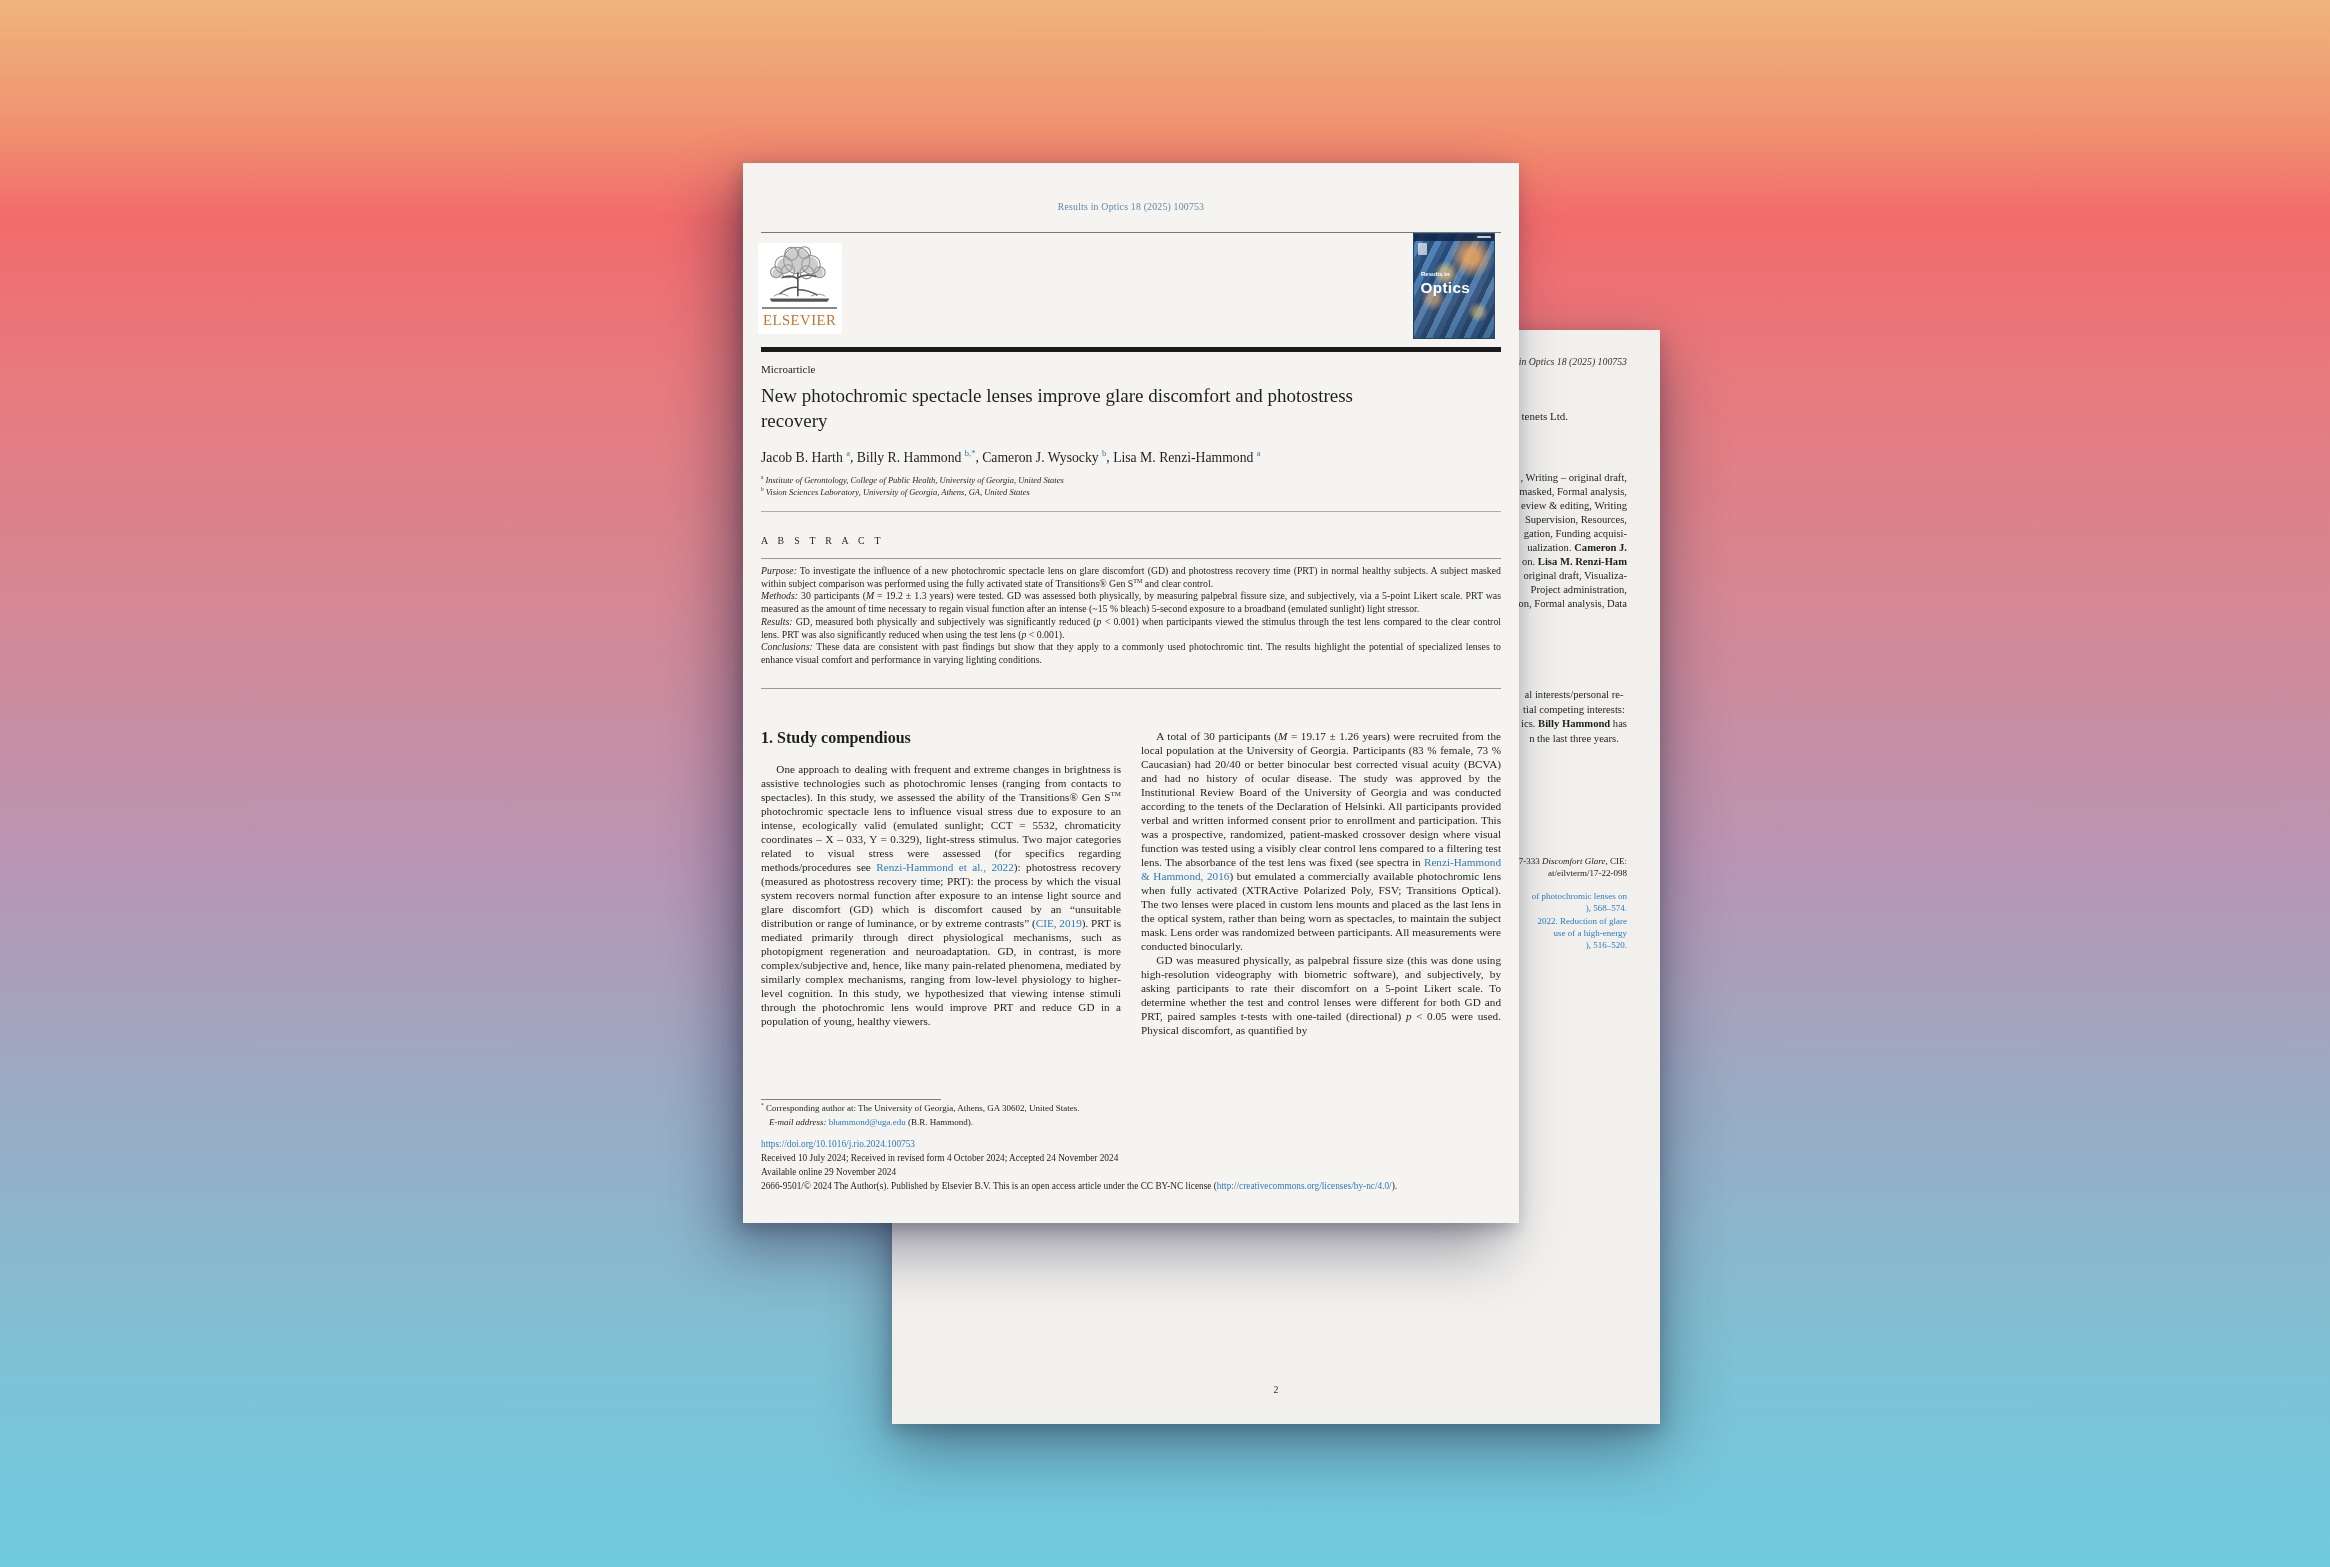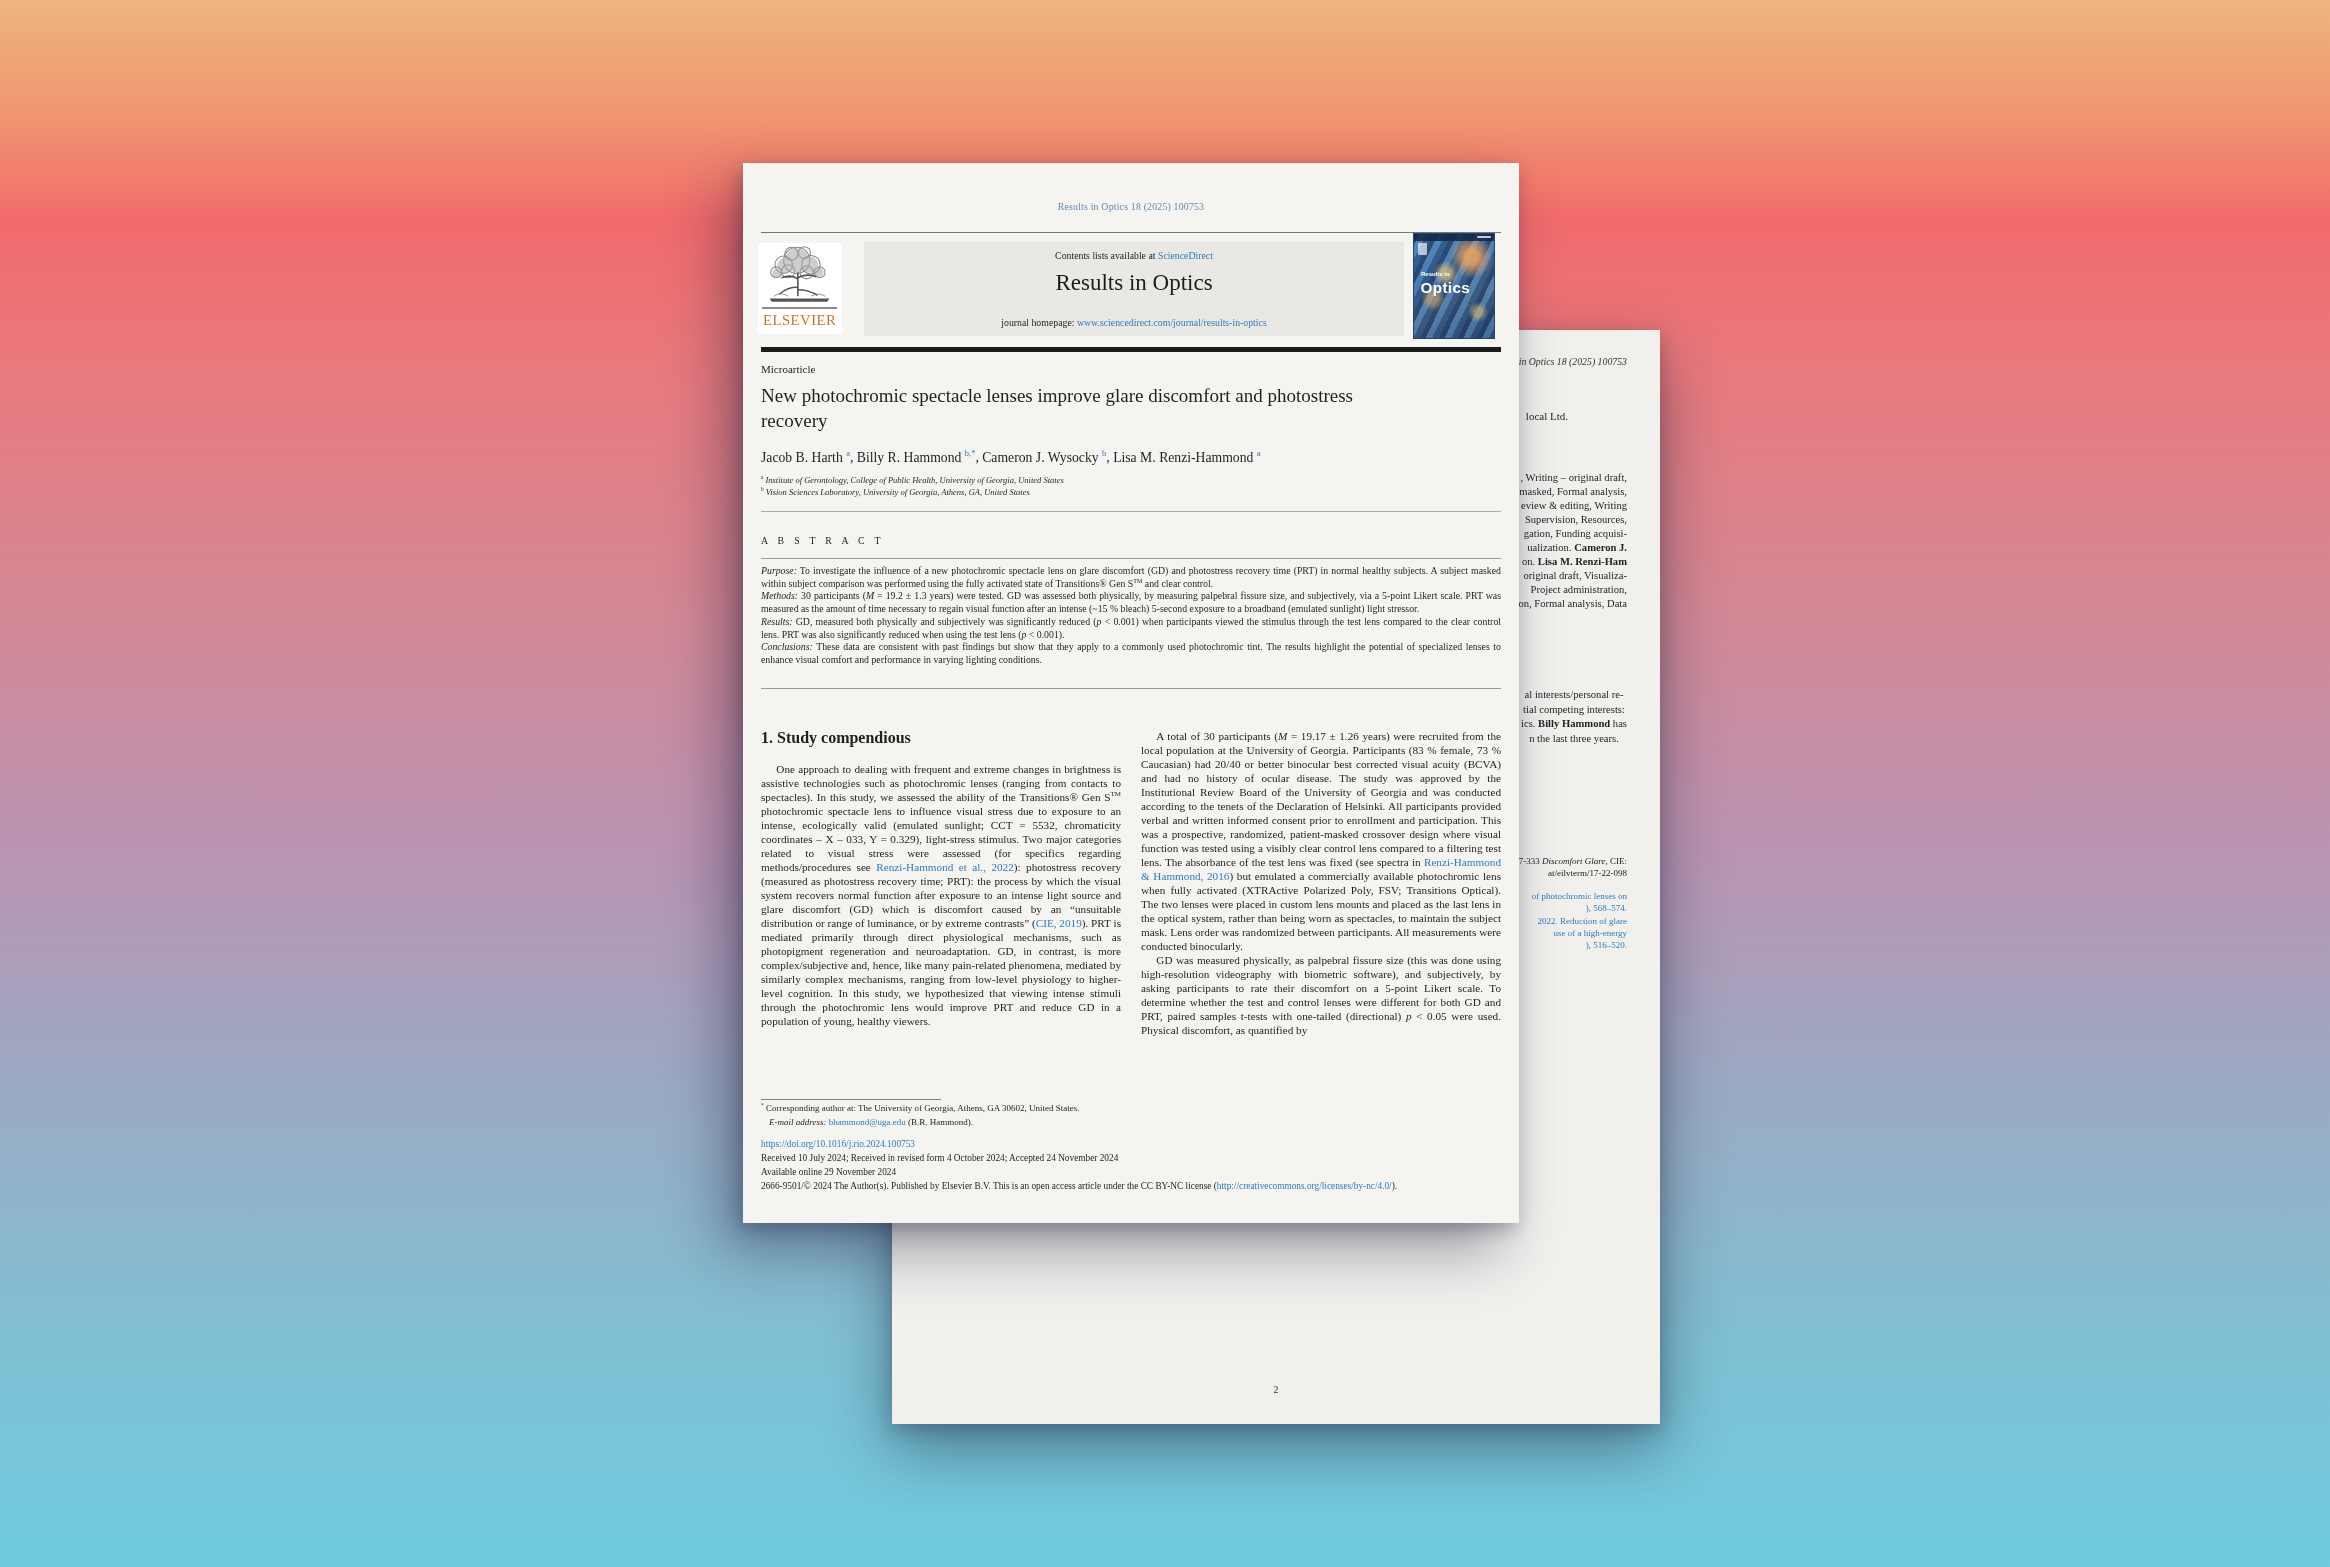--- a/index.html
+++ b/index.html
@@ -82,21 +82,21 @@
   .p2-interests{top:358px;right:33px;text-align:center;font-size:10.6px;line-height:14.5px;color:#1f1f1f;white-space:nowrap;}
   .p2-refs{top:525px;right:33px;text-align:right;font-size:9px;line-height:12.3px;color:#222;white-space:nowrap;}
   .p2-refs-blue{top:560px;right:33px;text-align:right;font-size:9px;line-height:12.3px;color:#2e7bbf;white-space:nowrap;}
   .p2-pagenum{top:1054px;left:0;width:100%;text-align:center;font-size:9.8px;color:#333;}
 </style>
 </head>
 <body>
 
 <div class="page page2">
   <div class="abs p2-head">Results in Optics 18 (2025) 100753</div>
-  <div class="abs p2-ltd">local Ltd.</div>
+  <div class="abs p2-ltd">tenets Ltd.</div>
   <div class="abs p2-credit">
       <div><span class="seg-n">, Writing – original draft,</span></div>
       <div><span class="seg-n">masked, Formal analysis,</span></div>
       <div><span class="seg-n">eview &amp; editing, Writing</span></div>
       <div><span class="seg-n">Supervision, Resources,</span></div>
       <div><span class="seg-n">gation, Funding acquisi-</span></div>
       <div><span class="seg-n">ualization. </span><span class="seg-b">Cameron J.</span></div>
       <div><span class="seg-n">on. </span><span class="seg-b">Lisa M. Renzi-Ham</span></div>
       <div><span class="seg-n">original draft, Visualiza-</span></div>
       <div><span class="seg-n">Project administration,</span></div>
@@ -156,29 +156,20 @@
       <path d="M12 100 L122 100 L118 106 L16 106 Z" fill="#555"></path>
       <g stroke="#777" stroke-width="1.5" fill="none">
         <path d="M20 96 C30 88 40 92 46 96"></path>
           <path d="M88 96 C98 90 108 92 114 96"></path>
       </g>
     </svg>
     <div class="elsevier-bar"></div>
     <div class="elsevier-word">ELSEVIER</div>
   </div>
 
-  <div class="abs header-box">
-    <div class="abs contents-line center">
-      <span>Contents lists available at </span><a class="link">ScienceDirect</a>
-    </div>
-    <div class="abs journal-title center">Results in Optics</div>
-    <div class="abs homepage-line center">
-      <span>journal homepage: </span><a class="link">www.sciencedirect.com/journal/results-in-optics</a>
-    </div>
-  </div>
 
   <div class="abs cover">
     <div class="cover-band"></div>
     <div class="cover-mark"></div>
     <div class="cover-logo"></div>
     <div class="cover-sub">Results in</div>
     <div class="cover-title">Optics</div>
   </div>
 
   <div class="abs thick-bar"></div>

